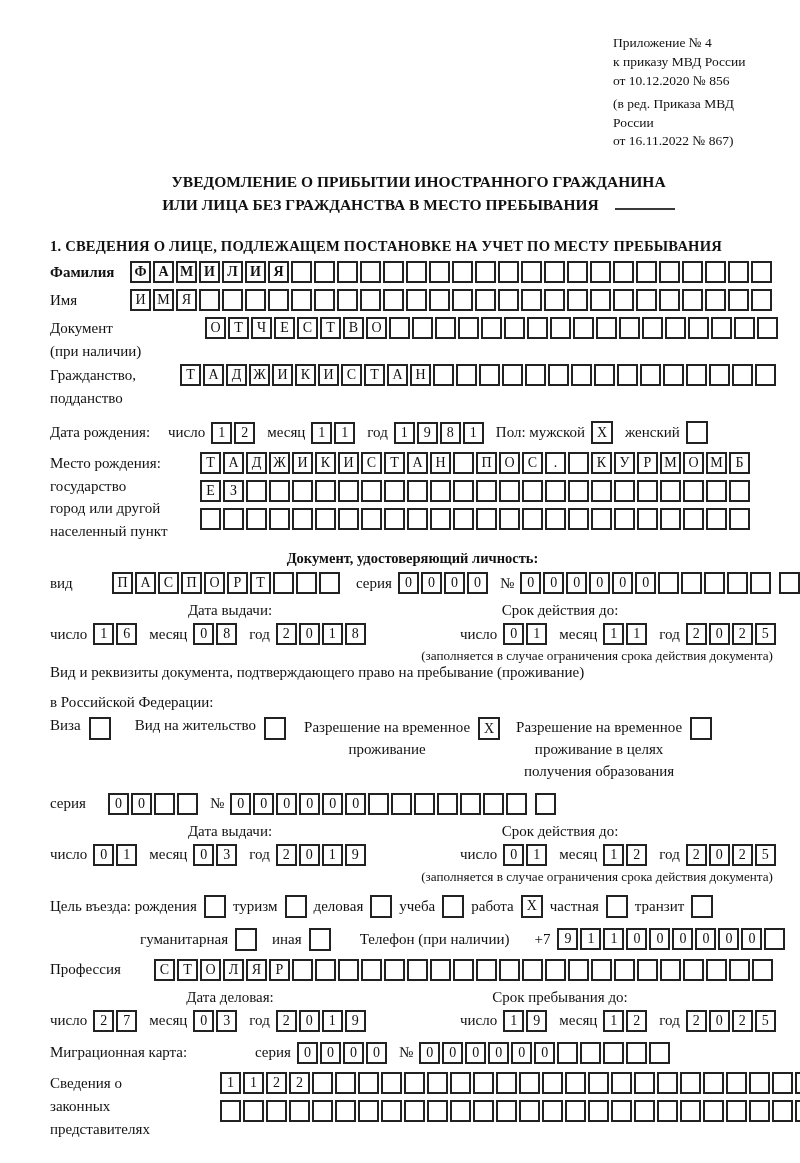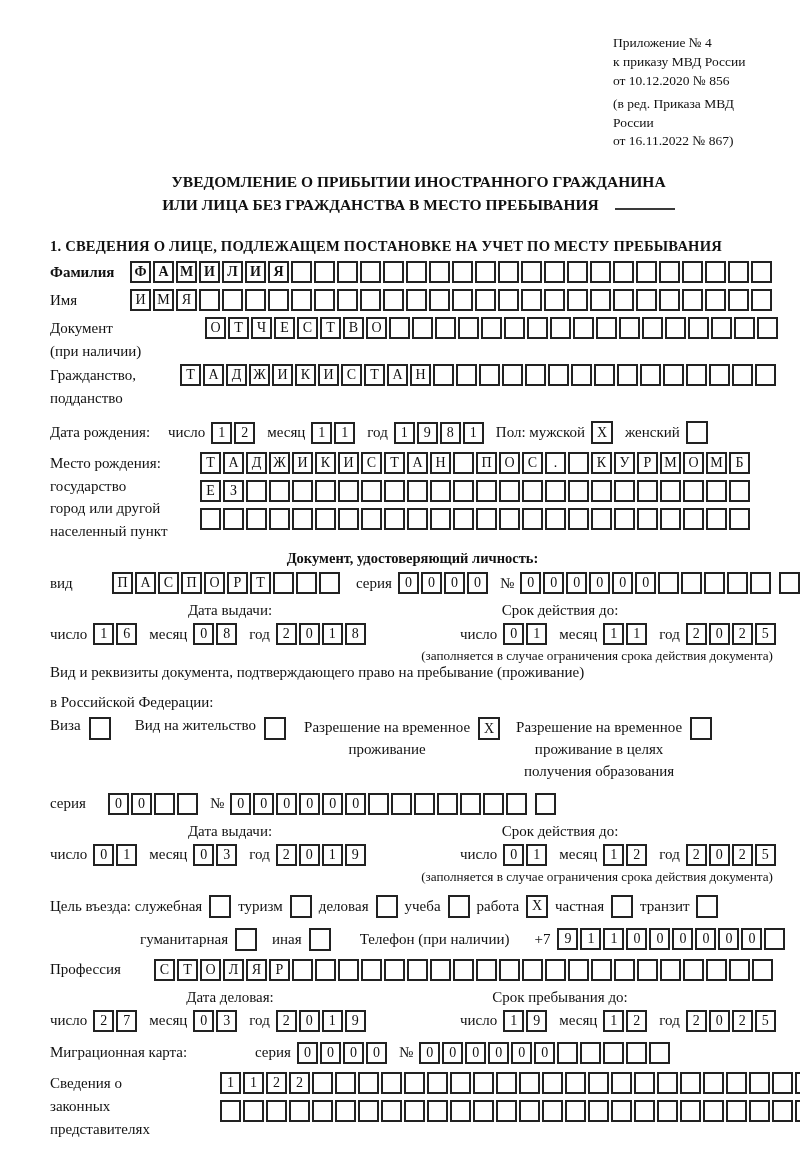--- a/index.html
+++ b/index.html
@@ -520,21 +520,21 @@
           <span class="box">2</span>
           <span class="box">0</span>
           <span class="box">2</span>
           <span class="box">5</span>
         </div>
     </div>
   </div>
   <div class="note">(заполняется в случае ограничения срока действия документа)</div>
 
   <div class="purp">
-    <span class="t">Цель въезда: служебная</span>
+    <span class="t">Цель въезда: рождения</span>
     <div class="boxrow cbg">
         <span class="box"></span>
       </div>
     <span class="t">туризм</span>
     <div class="boxrow cbg">
         <span class="box"></span>
       </div>
     <span class="t">деловая</span>
     <div class="boxrow cbg">
         <span class="box"></span>

